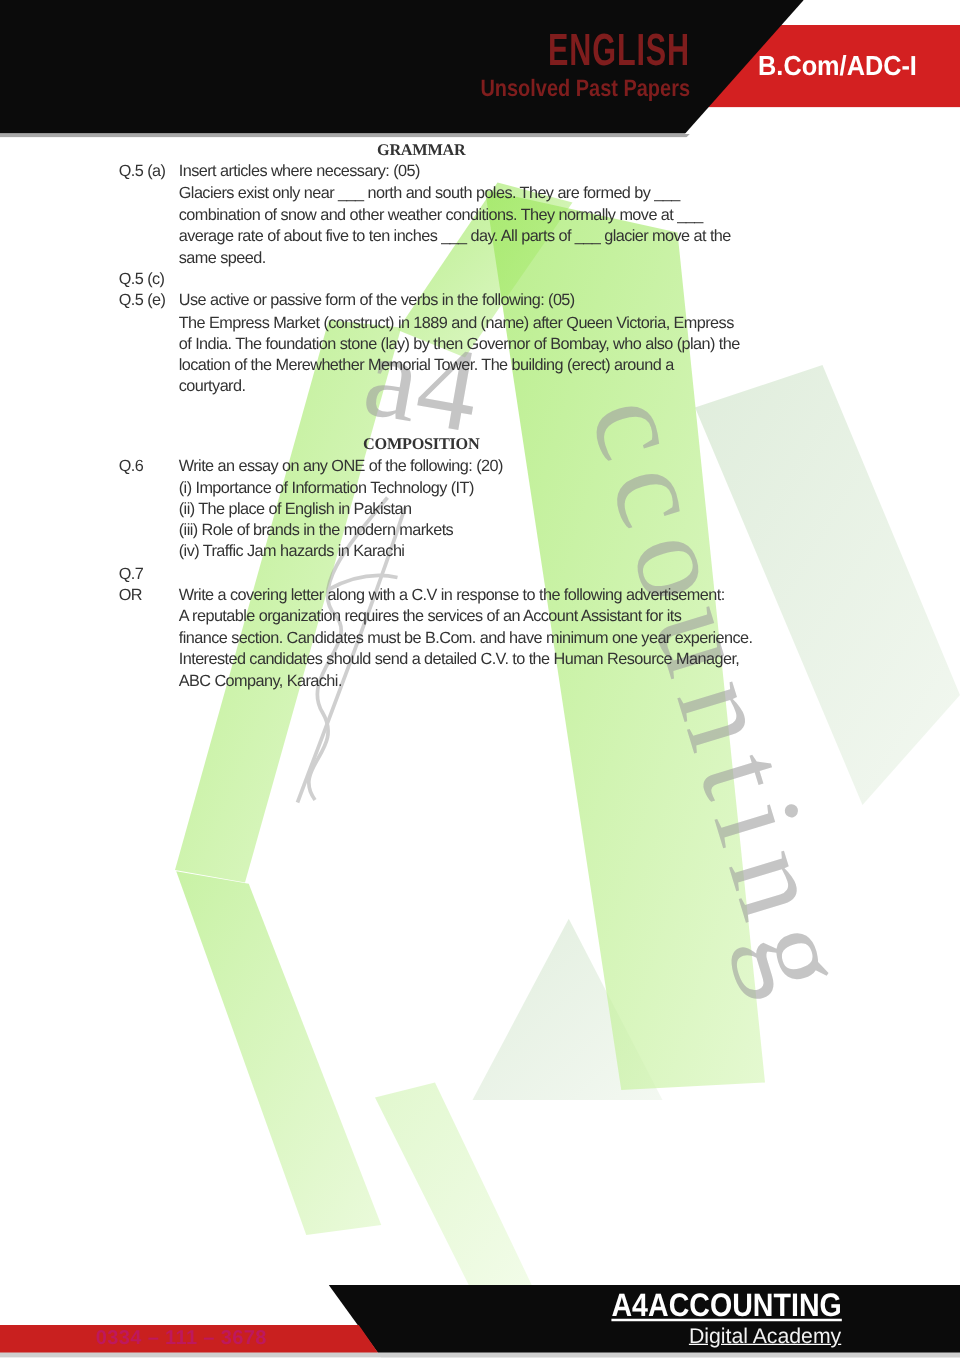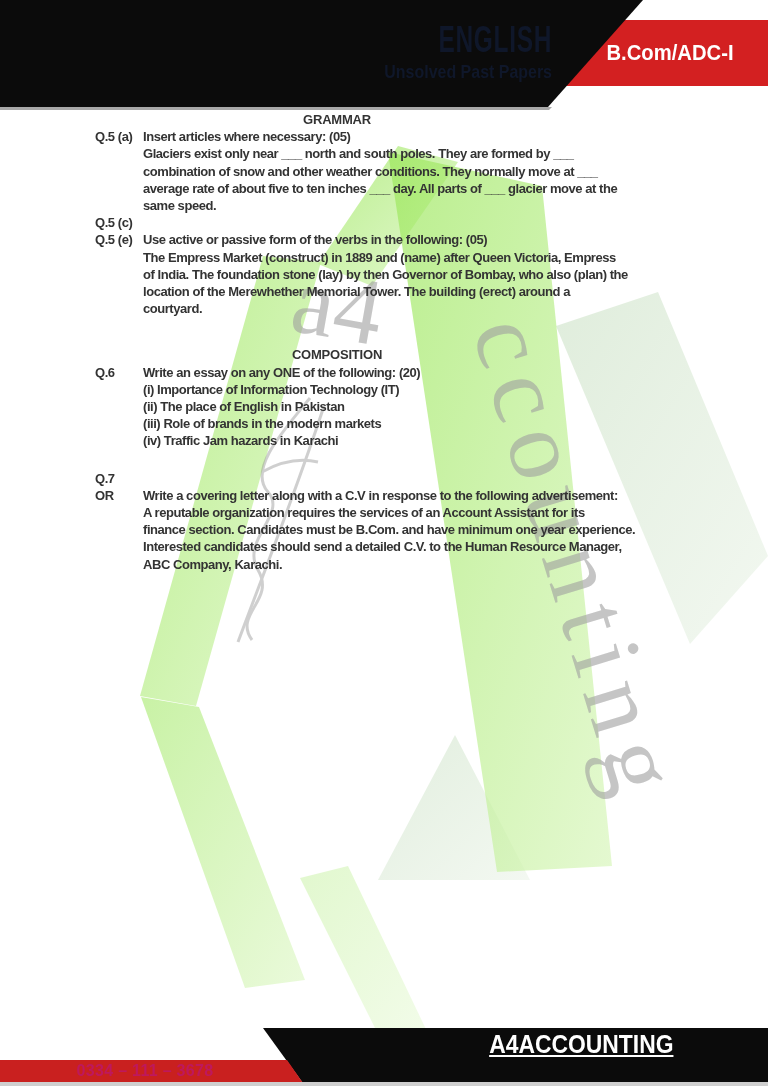--- a/index.html
+++ b/index.html
@@ -5,39 +5,39 @@
   html,body{margin:0;padding:0;background:#e8e8e8;}
   .page{position:relative;width:768px;height:1086px;background:#ffffff;overflow:hidden;
         font-family:"Liberation Sans",sans-serif;margin:0 auto;}
   
   .hdr-black{position:absolute;top:0;left:0;width:768px;height:107px;background:#0b0b0b;
              clip-path:polygon(0 0,643px 0,548px 107px,0 107px);z-index:3;}
   .hdr-shadow{position:absolute;top:107px;left:0;width:552px;height:3px;background:#a8a8a8;
              clip-path:polygon(0 0,552px 0,549px 3px,0 3px);z-index:2;}
   .hdr-red{position:absolute;top:20px;left:0;width:768px;height:66px;background:#d32021;
              clip-path:polygon(623px 0,768px 0,768px 66px,565px 66px);z-index:2;}
-  .hdr-titles{position:absolute;top:22px;left:0;width:552px;text-align:right;color:#0f172a;z-index:4;}
+  .hdr-titles{position:absolute;top:22px;left:0;width:552px;text-align:right;color:#7f1d1d;z-index:4;}
   .hdr-title{font-size:36px;font-weight:bold;line-height:36px;letter-spacing:1px;
              transform:scaleX(.68);transform-origin:100% 50%;white-space:nowrap;}
   .hdr-sub{font-size:19px;font-weight:bold;line-height:22px;margin-top:3px;
              transform:scaleX(.84);transform-origin:100% 50%;white-space:nowrap;}
   .hdr-badge{position:absolute;top:20px;left:585px;width:170px;height:66px;z-index:4;
              display:flex;align-items:center;justify-content:center;color:#fff;
              font-size:22px;font-weight:bold;transform:scaleX(.92);white-space:nowrap;}
   
   .content{position:absolute;top:111px;left:95px;width:640px;z-index:1;}
   .sec-heading{width:484px;text-align:center;font-size:13px;font-weight:bold;
-             line-height:17.2px;letter-spacing:-.2px;color:#333;}
+             line-height:17.2px;letter-spacing:-.2px;color:#333;font-family:Liberation Serif, serif;}
   .qitem{display:flex;align-items:flex-start;}
-  .qlabel{flex:0 0 48px;font-size:13px;font-weight:bold;line-height:17.2px;
+  .qlabel{flex:0 0 48px;font-size:13px;font-weight:normal;line-height:17.2px;
              letter-spacing:-.45px;color:#333;white-space:pre;}
-  .qtext{flex:0 0 auto;font-size:13px;font-weight:bold;line-height:17.2px;
+  .qtext{flex:0 0 auto;font-size:13px;font-weight:normal;line-height:17.2px;
              letter-spacing:-.45px;color:#333;white-space:pre;}
   .mt-comp{margin-top:29px;}
-  .mt-q7{margin-top:20px;}
+  .mt-q7{}
   
   .wm{position:absolute;top:0;left:0;z-index:0;}
   .wm-text{font-family:"Liberation Serif",serif;fill:#a0a0a0;opacity:.6;}
   
   .ftr-black{position:absolute;top:1028px;left:0;width:768px;height:58px;background:#0b0b0b;
              clip-path:polygon(263px 0,768px 0,768px 58px,305px 58px);z-index:3;}
   .ftr-brand{position:absolute;top:1031px;right:95px;text-align:right;color:#fff;z-index:4;text-decoration:underline;}
   .ftr-brand-name{font-size:26px;font-weight:bold;line-height:27px;
              transform:scaleX(.88);transform-origin:100% 50%;white-space:nowrap;}
   .ftr-brand-sub{font-size:17px;font-weight:normal;line-height:21px;color:#f2f2f2;white-space:nowrap;}
@@ -137,18 +137,19 @@
 finance section. Candidates must be B.Com. and have minimum one year experience.
 Interested candidates should send a detailed C.V. to the Human Resource Manager,
 ABC Company, Karachi.</div>
     </div>
 
   </div>
 
   <div class="ftr-black"></div>
   <div class="ftr-brand">
     <div class="ftr-brand-name">A4ACCOUNTING</div>
+    <div class="ftr-brand-sub">Digital Academy</div>
   </div>
   <div class="ftr-red"></div>
   <div class="ftr-phone">0334 – 111 – 3678</div>
   <div class="ftr-strip"></div>
 
 </div>
 
 </body></html>

